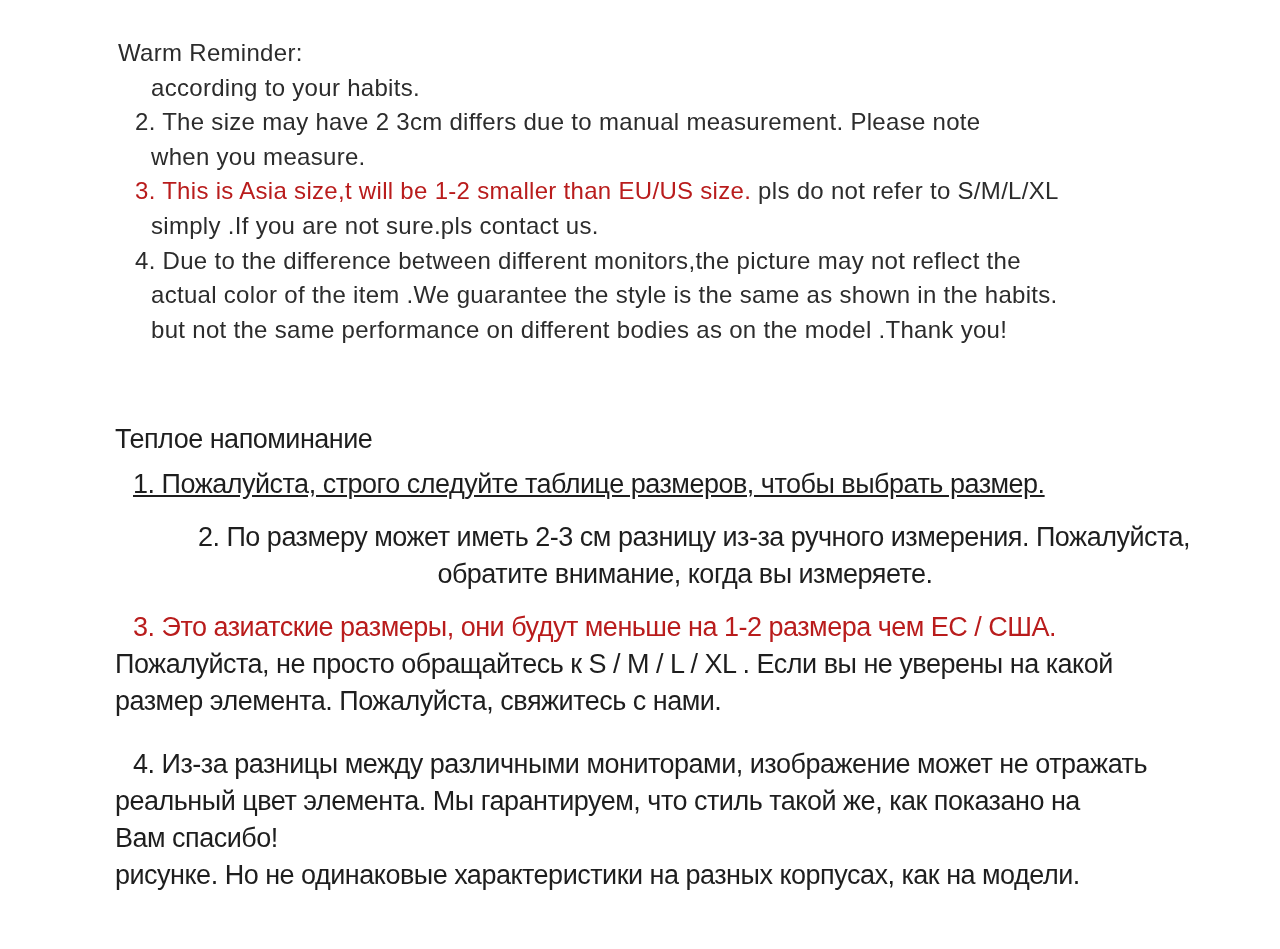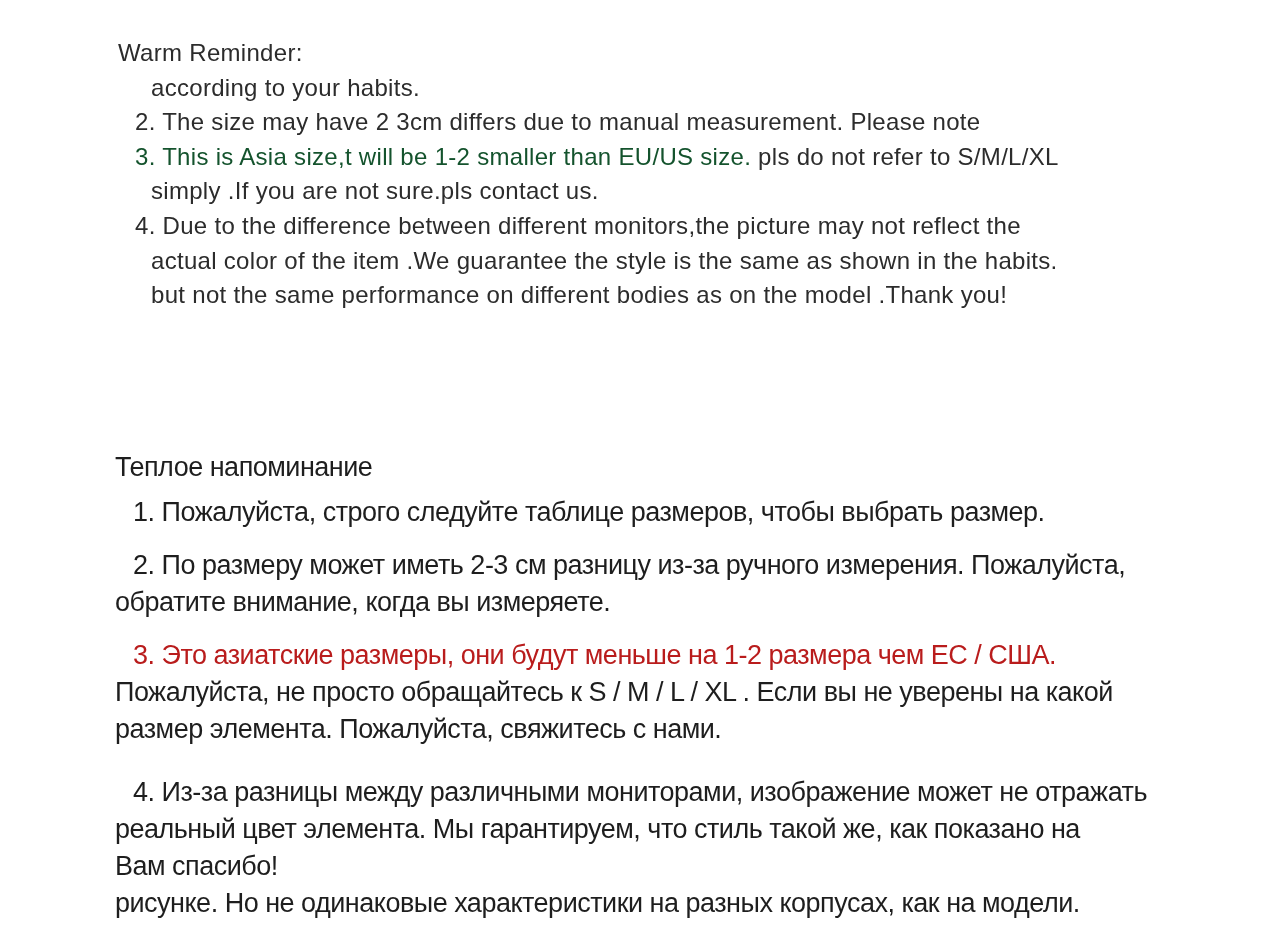--- a/index.html
+++ b/index.html
@@ -22,56 +22,56 @@
     width: 1100px;
     font-family: Liberation Sans, sans-serif;
     font-size: 24px;
     line-height: 34.6px;
     color: #2c2c2c;
     letter-spacing: 0.3px;
   }
   .en-heading { margin-left: 0; }
   .en-num  { margin-left: 17px; }
   .en-cont { margin-left: 33px; }
-  .en-red  { color: #14532d; }
+  .en-red  { color: #b91c1c; }
 
   
   .ru-block {
     position: absolute;
     left: 115px;
     top: 421px;
     width: 1140px;
     font-family: "Liberation Sans", "DejaVu Sans", sans-serif;
     font-size: 27px;
     line-height: 37px;
     color: #1e1e1e;
     letter-spacing: -0.5px;
-    margin-top: 28px;
   }
   .ru-para { margin: 0; }
-  .ru-para-1 { margin-top: 8px; }
-  .ru-para-2 { margin-top: 16px; }
+  .ru-para-1 { margin-top: 8px; text-decoration: underline; }
+  .ru-para-2 { margin-top: 16px; text-align: center; }
   .ru-para-3 { margin-top: 16px; }
   .ru-para-4 { margin-top: 26px; }
   .ru-num  { margin-left: 18px; }
   .ru-cont { margin-left: 0; }
   .ru-red  { color: #b91c1c; }
 </style>
 </head>
 <body>
 
 <section class="en-block">
   <div class="en-heading">Warm Reminder:</div>
 
   <div>
     <div class="en-cont">according to your habits.</div>
   </div>
 
   <div>
     <div class="en-num">2. The size may have 2 3cm differs due to manual measurement. Please note</div>
+    <div class="en-cont">when you measure.</div>
   </div>
 
   <div>
     <div class="en-num"><span class="en-red">3. This is Asia size,t will be 1-2 smaller than EU/US size.</span><span> pls do not refer to S/M/L/XL</span></div>
     <div class="en-cont">simply .If you are not sure.pls contact us.</div>
   </div>
 
   <div>
     <div class="en-num">4. Due to the difference between different monitors,the picture may not reflect the</div>
     <div class="en-cont">actual color of the item .We guarantee the style is the same as shown in the habits.</div>

